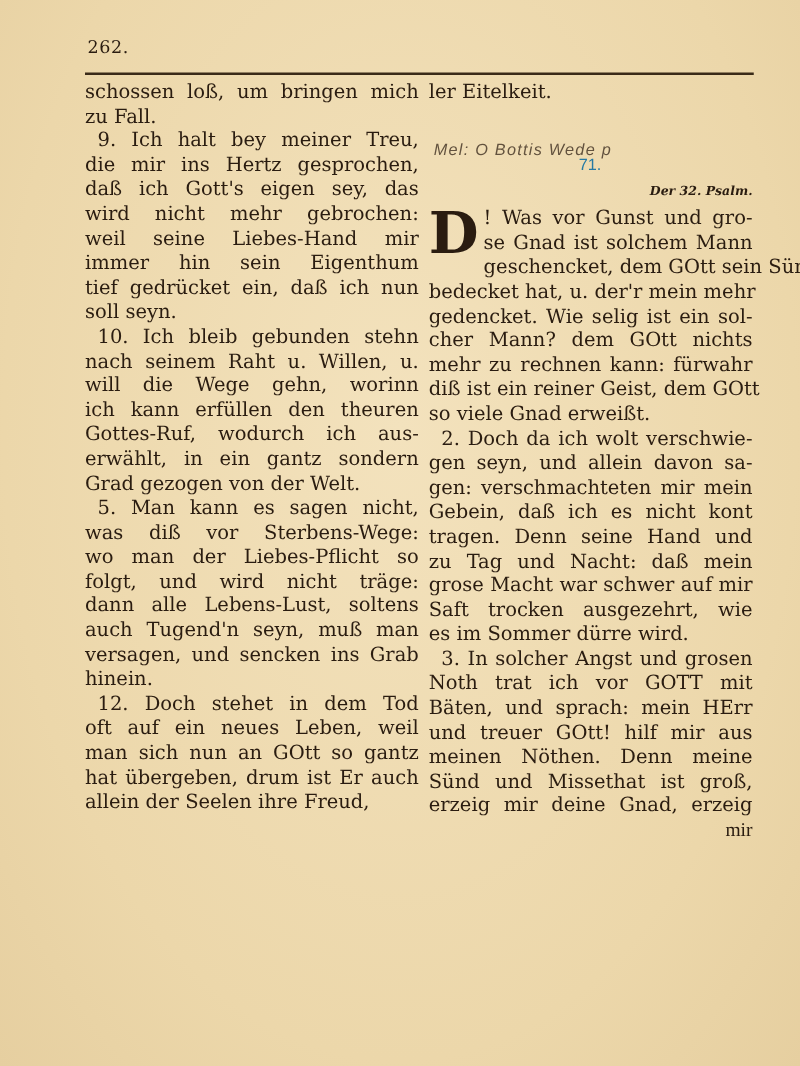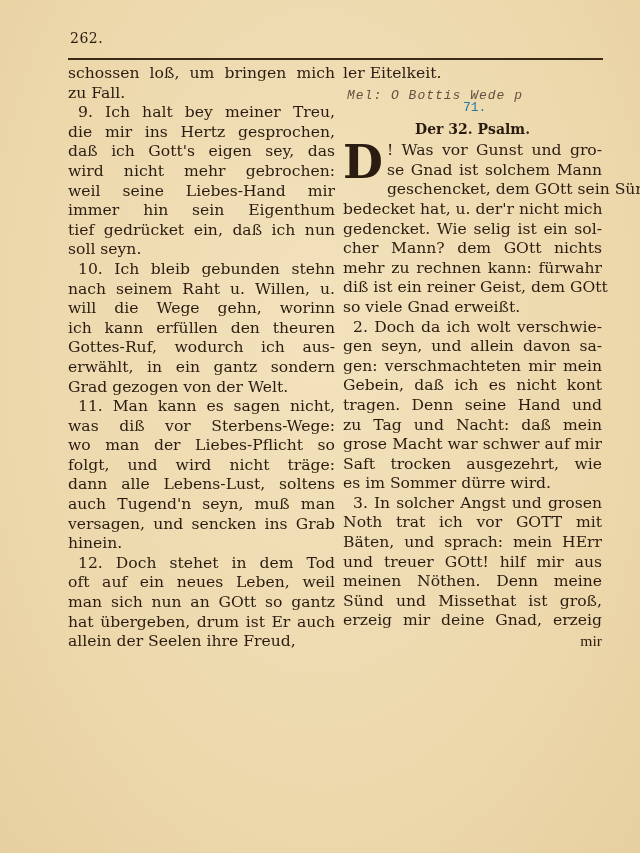--- a/index.html
+++ b/index.html
@@ -25,28 +25,29 @@
     font-size: 15.6px; line-height: 19.6px;
     text-align: justify;
   }
   .col-left { left: 68px; width: 267px; }
   .col-right { left: 343px; width: 259px; }
   .line { display: block; white-space: nowrap; text-align-last: justify; text-align: justify; }
   .line.last { text-align-last: left; }
   .line.indent { padding-left: 10px; }
   .handwriting {
     display: block; height: 32px; position: relative;
-    font-family: Liberation Mono, monospace; font-style: italic;
-    font-size: 13px; color: #4a3a2a; opacity: 0.85;
+    font-family: Liberation Sans, sans-serif; font-style: italic;
+    font-size: 13px; color: #4a3a2a; opacity: 0.85; margin-top: 24px;
   }
   .handwriting .hw-text { position: absolute; left: 4px; top: 2px; letter-spacing: 1px; }
   .handwriting .hw-num { position: absolute; left: 120px; top: 14px; font-style: normal; font-size: 13px; color: #0369a1; }
   .psalm-heading {
-    display: block; text-align: center; font-size: 14px; margin: 4px 0 2px 0;
+    display: block; text-align: right; font-size: 10px; margin: 4px 0 2px 0;
     font-weight: bold;
+    font-style: italic;
   }
   .dropcap-wrap { position: relative; }
   .dropcap {
     float: left; font-size: 46px; line-height: 38px; font-weight: bold;
     margin: 2px 4px 0 0; font-family: "DejaVu Serif", serif;
   }
   .catchword {
     display: block; text-align: right; font-family: Liberation Serif, serif; 
   }
 </style>
@@ -67,21 +68,21 @@
     <span class="line">immer hin sein Eigenthum</span>
     <span class="line">tief gedrücket ein, daß ich nun</span>
     <span class="line last">soll seyn.</span>
     <span class="line indent">10. Ich bleib gebunden stehn</span>
     <span class="line">nach seinem Raht u. Willen, u.</span>
     <span class="line">will die Wege gehn, worinn</span>
     <span class="line">ich kann erfüllen den theuren</span>
     <span class="line">Gottes-Ruf, wodurch ich aus-</span>
     <span class="line">erwählt, in ein gantz sondern</span>
     <span class="line last">Grad gezogen von der Welt.</span>
-    <span class="line indent">11. Man kann es sagen nicht,</span>
+    <span class="line indent">5. Man kann es sagen nicht,</span>
     <span class="line">was diß vor Sterbens-Wege:</span>
     <span class="line">wo man der Liebes-Pflicht so</span>
     <span class="line">folgt, und wird nicht träge:</span>
     <span class="line">dann alle Lebens-Lust, soltens</span>
     <span class="line">auch Tugend'n seyn, muß man</span>
     <span class="line">versagen, und sencken ins Grab</span>
     <span class="line last">hinein.</span>
     <span class="line indent">12. Doch stehet in dem Tod</span>
     <span class="line">oft auf ein neues Leben, weil</span>
     <span class="line">man sich nun an GOtt so gantz</span>
@@ -96,21 +97,21 @@
     <span class="hw-num">71.</span>
   </span>
   <span class="psalm-heading">Der 32. Psalm.</span>
   <div class="dropcap-wrap">
     <span class="dropcap">D</span>
     <span class="line">! Was vor Gunst und gro-</span>
     <span class="line">se Gnad ist solchem Mann</span>
   </div>
   <div id="right-after">
       <span class="line">geschencket, dem GOtt sein Sünd</span>
-      <span class="line">bedecket hat, u. der'r nicht mich</span>
+      <span class="line">bedecket hat, u. der'r mein mehr</span>
       <span class="line">gedencket. Wie selig ist ein sol-</span>
       <span class="line">cher Mann? dem GOtt nichts</span>
       <span class="line">mehr zu rechnen kann: fürwahr</span>
       <span class="line">diß ist ein reiner Geist, dem GOtt</span>
       <span class="line last">so viele Gnad erweißt.</span>
       <span class="line indent">2. Doch da ich wolt verschwie-</span>
       <span class="line">gen seyn, und allein davon sa-</span>
       <span class="line">gen: verschmachteten mir mein</span>
       <span class="line">Gebein, daß ich es nicht kont</span>
       <span class="line">tragen. Denn seine Hand und</span>

